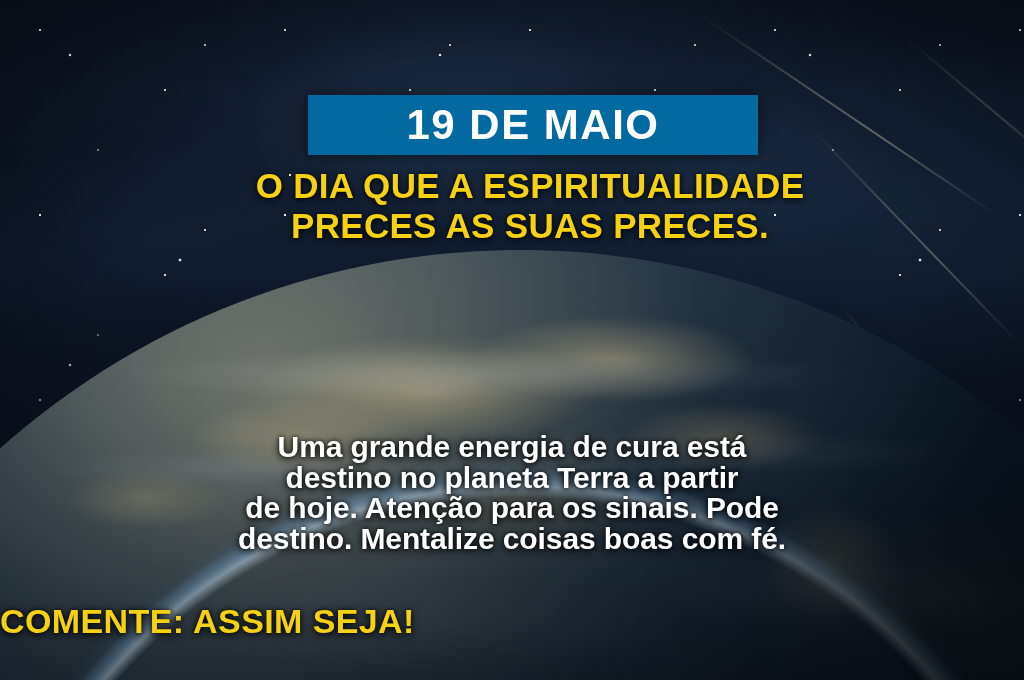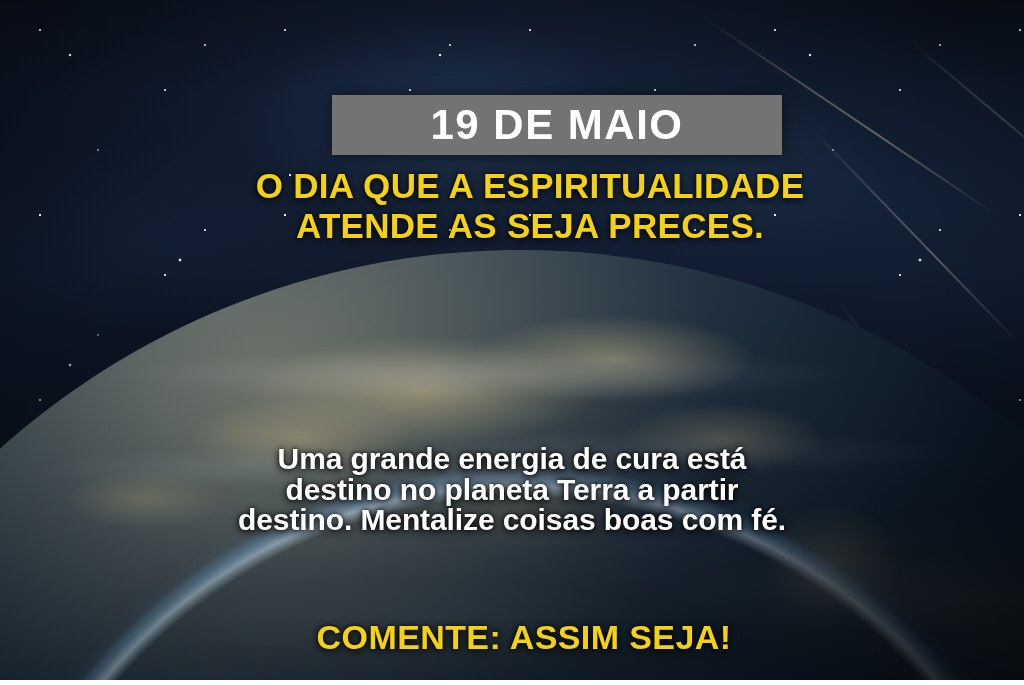--- a/index.html
+++ b/index.html
@@ -201,26 +201,25 @@
     inset: 0;
     z-index: 5;
   }
 
   .date-banner {
     position: absolute;
     left: 308px;
     top: 95px;
     width: 450px;
     height: 60px;
-    background: #737373;
+    background: #0369a1;
     display: flex;
     align-items: center;
     justify-content: center;
     box-shadow: 0 0 14px rgba(0,0,0,0.55);
-    margin-left: 24px;
   }
   .date-banner-text {
     color: #ffffff;
     font-size: 42px;
     font-weight: bold;
     letter-spacing: 1.5px;
     line-height: 1;
     white-space: nowrap;
     font-family: "Liberation Sans", sans-serif;
   }
@@ -238,47 +237,46 @@
     letter-spacing: 0.3px;
     text-shadow: 0 2px 7px rgba(0,0,0,0.85), 0 0 3px rgba(0,0,0,0.7);
     font-family: "Liberation Sans", sans-serif;
   }
   .headline-line { display: block; padding-left: 36px; }
 
   .body-copy {
     position: absolute;
     left: 50%;
     transform: translateX(-50%);
-    top: 444px;
+    top: 432px;
     width: 900px;
     text-align: center;
     color: #ffffff;
     font-size: 30px;
     font-weight: bold;
     line-height: 1.02;
     letter-spacing: -0.1px;
     text-shadow: 0 2px 8px rgba(0,0,0,0.9), 0 0 4px rgba(0,0,0,0.8);
     font-family: "Liberation Sans", sans-serif;
   }
   .body-line { display: block; }
 
   .cta {
     position: absolute;
     left: 0;
     right: 0;
-    top: 620px;
-    text-align: center;
+    top: 604px;
+    text-align: left;
     color: #f4d113;
     font-size: 34px;
     font-weight: bold;
     letter-spacing: 0.4px;
     line-height: 1;
     text-shadow: 0 2px 8px rgba(0,0,0,0.9), 0 0 4px rgba(0,0,0,0.75);
     font-family: "Liberation Sans", sans-serif;
-    padding-left: 24px;
   }
 
   .bottom-edge {
     position: absolute;
     left: 0;
     right: 0;
     bottom: 0;
     height: 5px;
     background: #ffffff;
     z-index: 6;
@@ -314,26 +312,27 @@
   <div class="vignette"></div>
 
   <div class="content">
 
     <div class="date-banner">
       <span class="date-banner-text">19 DE MAIO</span>
     </div>
 
     <div class="headline">
       <span class="headline-line">O DIA QUE A ESPIRITUALIDADE</span>
-      <span class="headline-line">ATENDE AS SEJA PRECES.</span>
+      <span class="headline-line">PRECES AS SUAS PRECES.</span>
     </div>
 
     <div class="body-copy">
       <span class="body-line">Uma grande energia de cura está</span>
       <span class="body-line">destino no planeta Terra a partir</span>
+      <span class="body-line">de hoje. Atenção para os sinais. Pode</span>
       <span class="body-line">destino. Mentalize coisas boas com fé.</span>
     </div>
 
     <div class="cta">COMENTE: ASSIM SEJA!</div>
 
   </div>
 
   <div class="bottom-edge"></div>
 
 </div>

